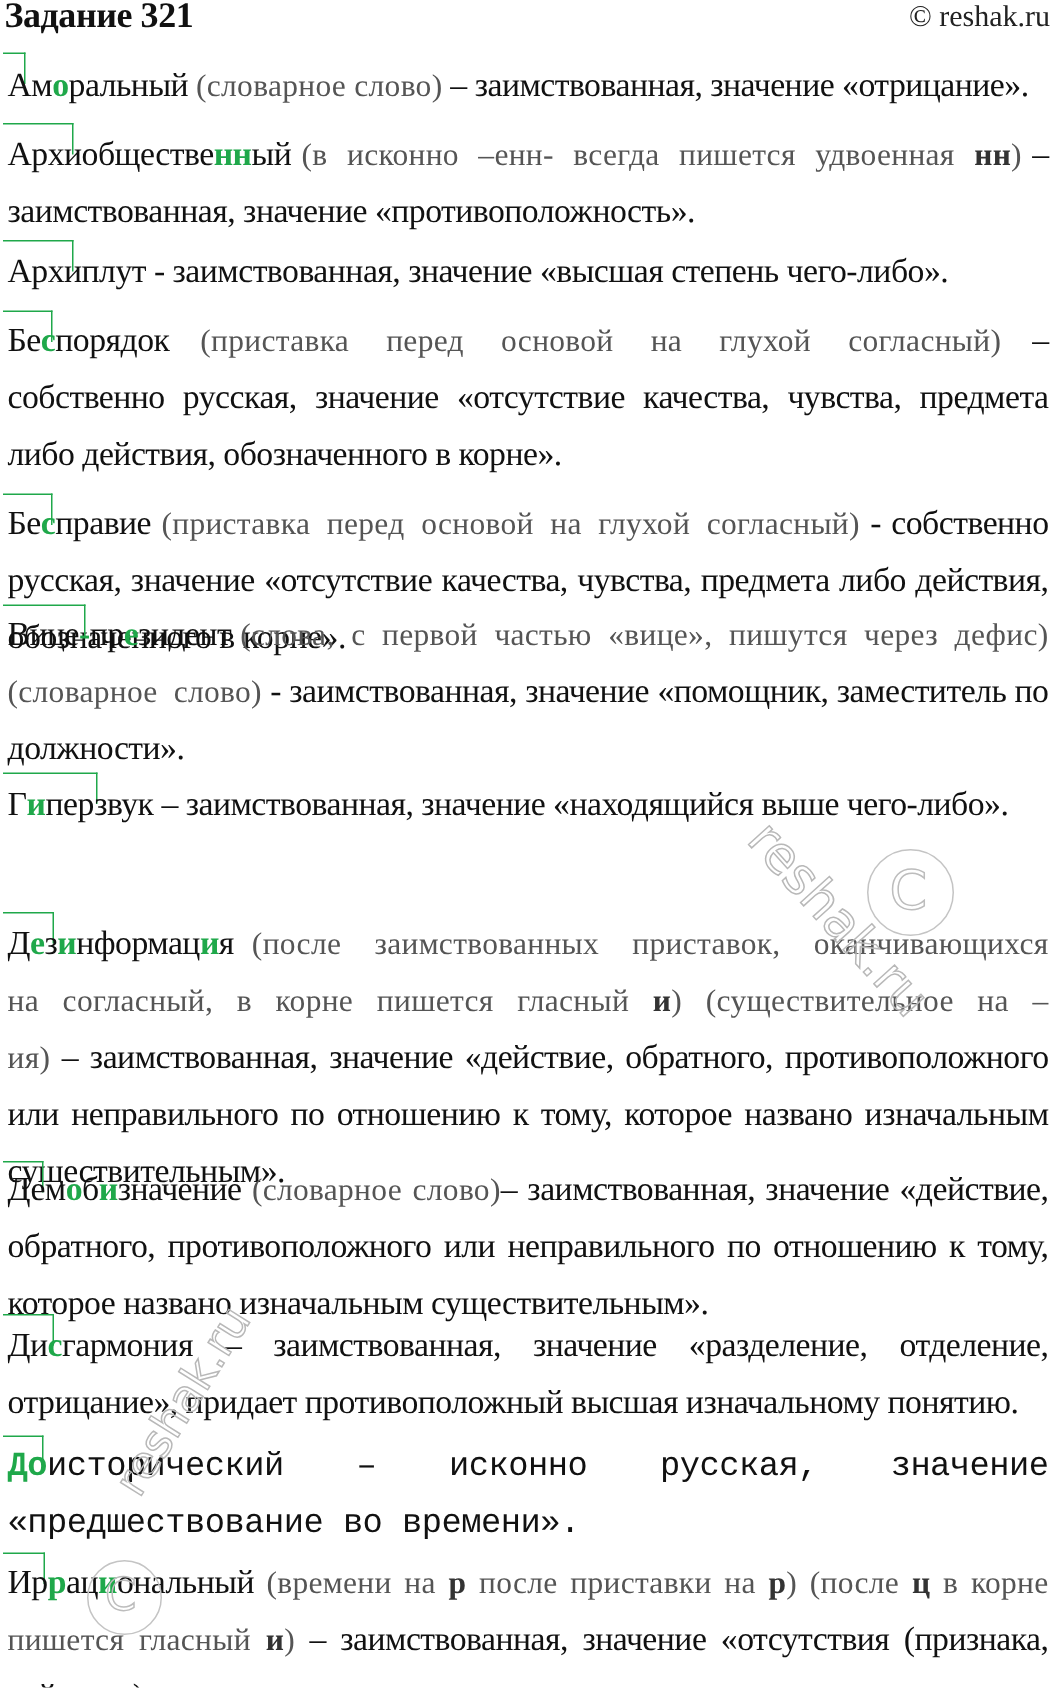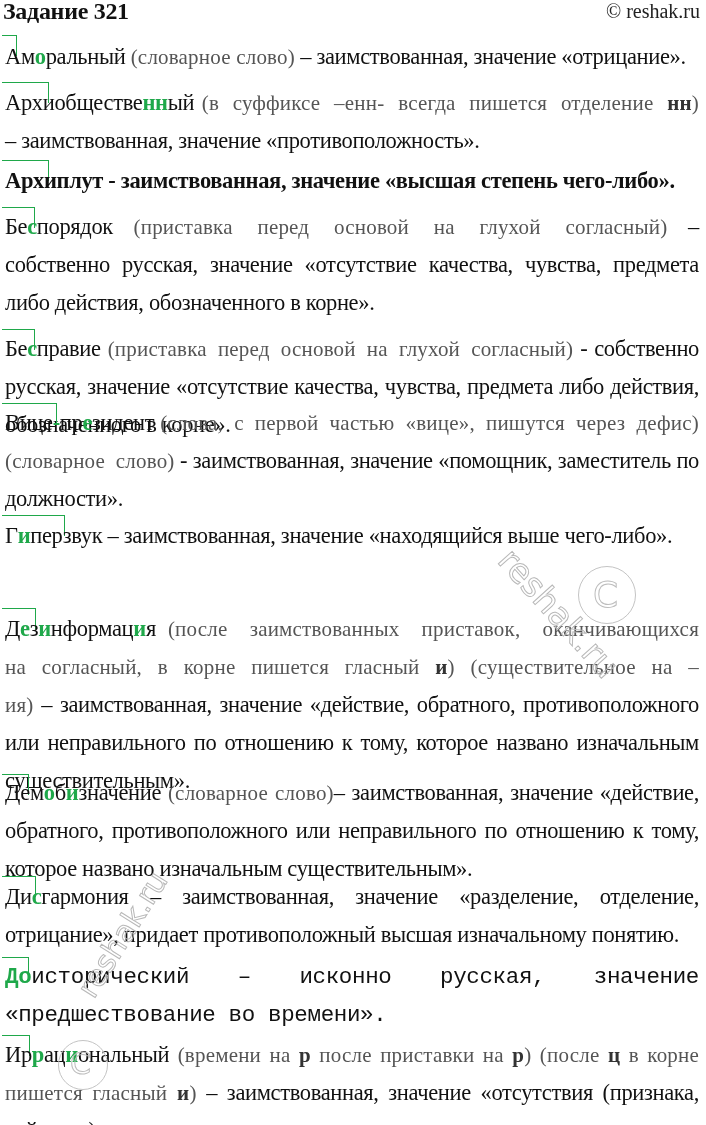--- a/index.html
+++ b/index.html
@@ -65,24 +65,24 @@
 
   <div class="entry" style="top:38px;">
     <span class="bracket" style="left:-3px; top:-3px; width:14px;"></span>
     <span class="word"><span>Ам</span><span class="g">о</span><span>ральный</span></span>
     <span class="note">(словарное слово)</span><span> – заимствованная, значение «отрицание».</span>
   </div>
 
   <div class="entry" style="top:84px;">
     <span class="bracket" style="left:-3px; top:-2px; width:46px;"></span>
     <span class="word"><span>Архи</span><span>обществе</span><span class="g">нн</span><span>ый</span></span>
-    <span class="note" style="word-spacing:6px;"><span>(в суффиксе –енн- всегда пишется отделение </span><b>нн</b><span>)</span></span><span> – заимствованная, значение «противоположность».</span>
+    <span class="note" style="word-spacing:6px;"><span>(в исконно –енн- всегда пишется удвоенная </span><b>нн</b><span>)</span></span><span> – заимствованная, значение «противоположность».</span>
   </div>
 
-  <div class="entry" style="top:162px;font-weight:bold;">
+  <div class="entry" style="top:162px;">
     <span class="bracket" style="left:-3px; top:-2px; width:46px;"></span>
     <span class="word"><span>Архи</span><span>плут</span></span><span> - заимствованная, значение «высшая степень чего-либо».</span>
   </div>
 
   <div class="entry" style="top:208px;">
     <span class="bracket" style="left:-3px; top:-1px; width:32px;"></span>
     <span class="word"><span>Бе</span><span class="g">с</span><span>порядок</span></span>
     <span class="note" style="word-spacing:4px;">(приставка перед основой на глухой согласный)</span><span> – собственно русская, значение «отсутствие качества, чувства, предмета либо действия, обозначенного в корне».</span>
   </div>
 

